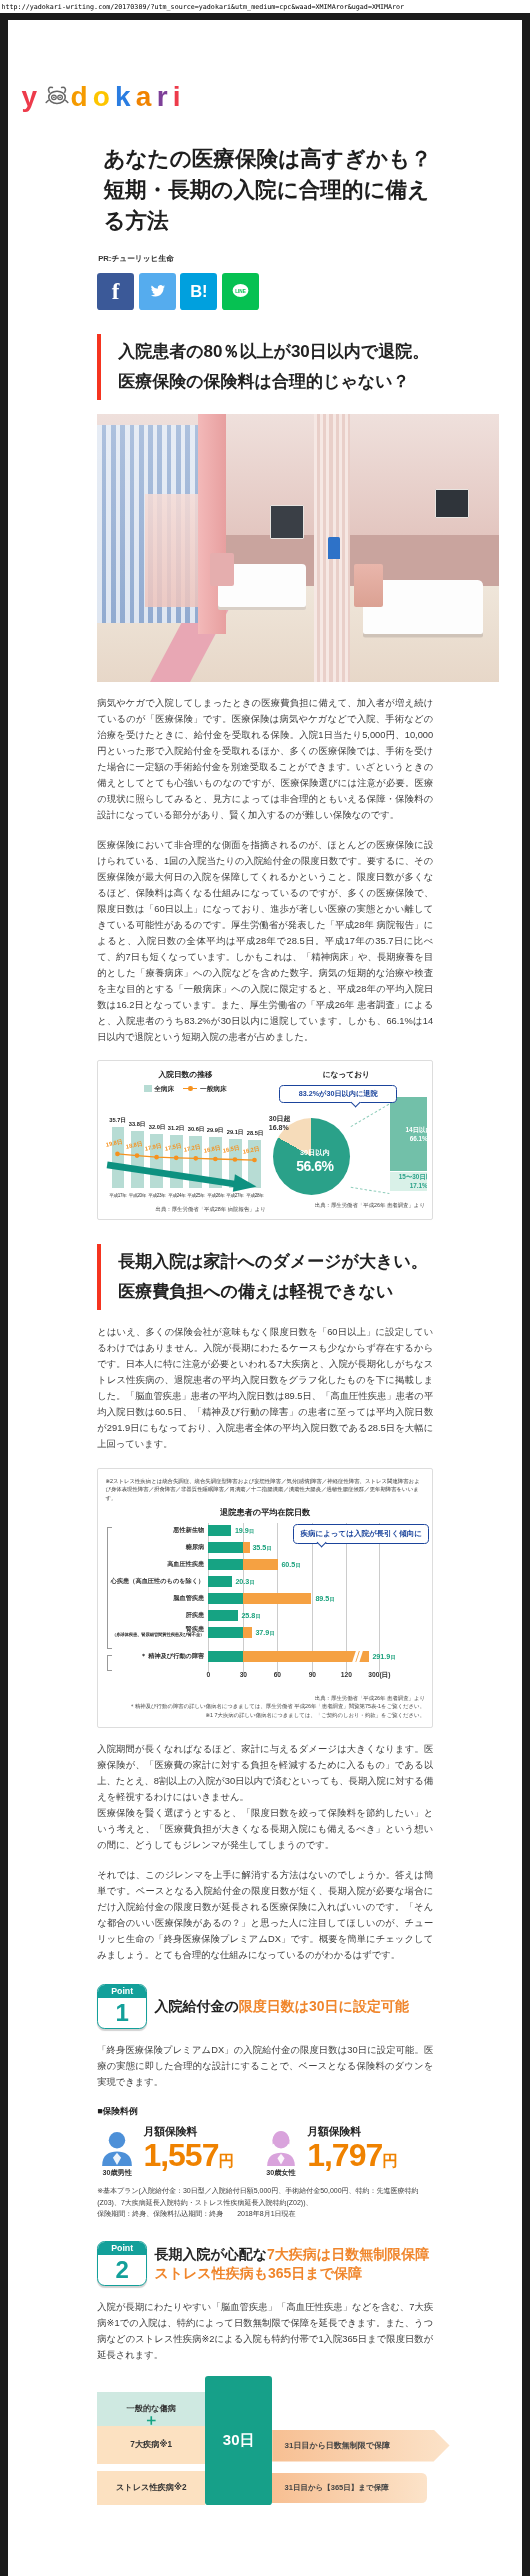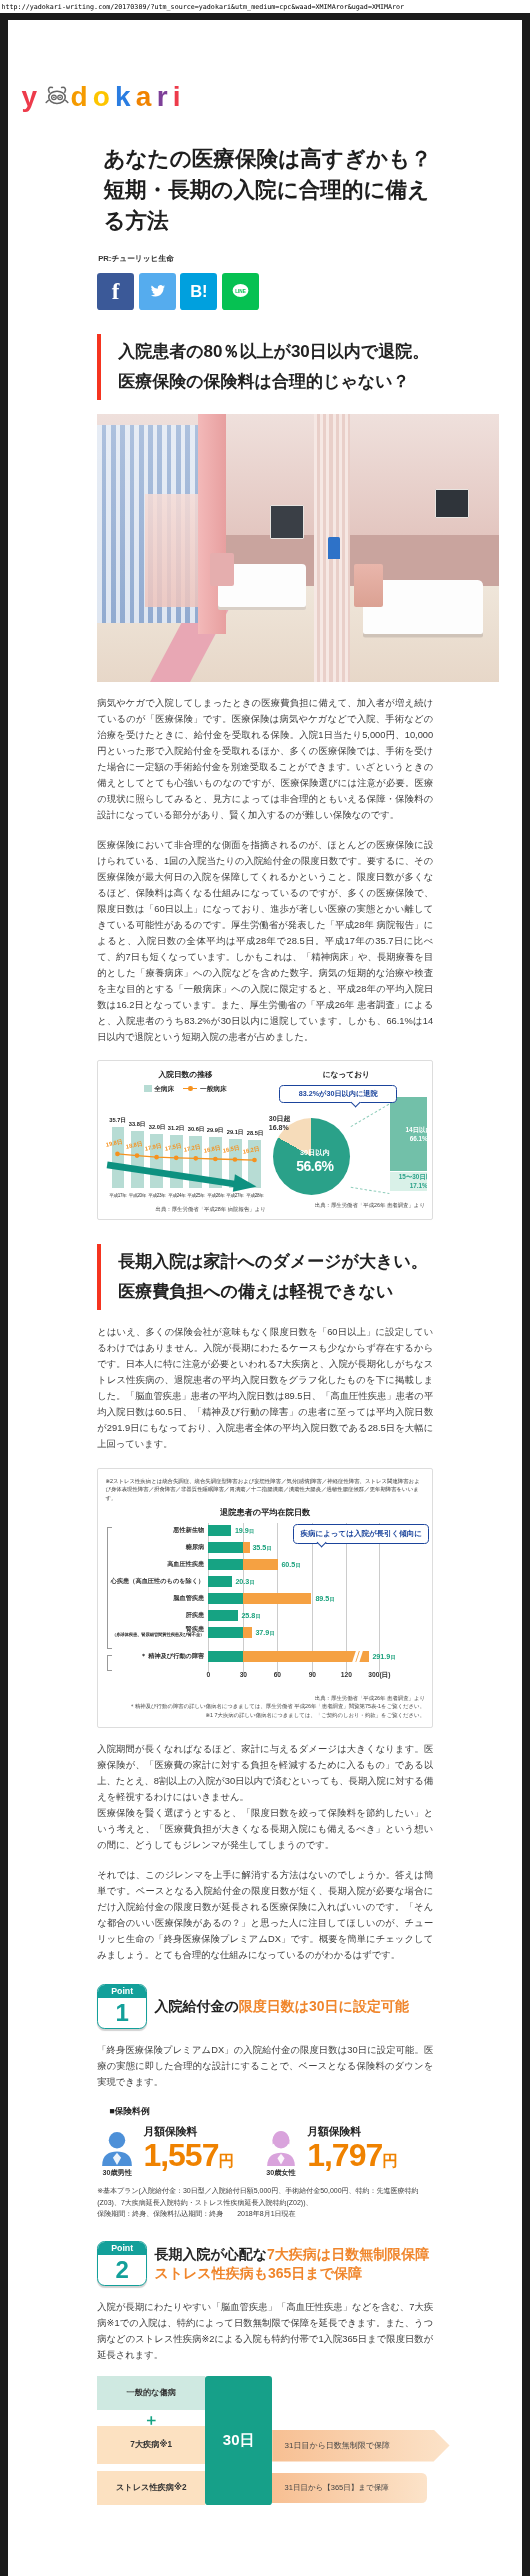--- a/index.html
+++ b/index.html
@@ -108,37 +108,37 @@
   .point-row{display:flex;align-items:center;gap:7.2px;margin-top:21.6px;}
   .pbadge{
     width:48px;flex:0 0 48px;border:1.5px solid #13a09a;border-radius:7.7px;overflow:hidden;
     background:#fff;box-shadow:0 1.5px 1px rgba(0,0,0,.18);
   }
   .pbadge .ptop{background:#13a09a;color:#fff;font-size:8.8px;font-weight:bold;text-align:center;padding:1px 0 1.5px;}
   .pbadge .pnum{color:#13a09a;font-size:24px;font-weight:bold;text-align:center;line-height:1.25;}
   .ptitle{font-size:14px;font-weight:bold;color:#222;line-height:1.35;white-space:pre-line;}
   .ptitle .orange{color:#f0862c;}
   
-  .prem-label{font-size:8.8px;font-weight:bold;color:#222;margin-top:15.5px;margin-left:12px;}
+  .prem-label{font-size:8.8px;font-weight:bold;color:#222;margin-top:15.5px;}
   .prem{display:flex;gap:27px;margin-top:7.2px;}
   .prem-item{display:flex;align-items:flex-start;gap:6.2px;}
   .prem-person{text-align:center;font-size:7.2px;font-weight:bold;color:#333;padding-top:4.1px;}
   .prem-right .ml{font-size:10.8px;font-weight:bold;color:#222;margin-bottom:0px;}
   .price{font-size:32px;font-weight:bold;color:#ef8200;letter-spacing:-1px;line-height:1.05;}
   .price small{font-size:15.5px;letter-spacing:0;}
   .prem-note{font-size:7px;color:#3a3a3a;line-height:1.65;margin-top:7.2px;white-space:pre-line;}
   
   .diagram{position:relative;width:340px;height:129px;margin-top:12.4px;}
   .drow{position:absolute;left:0;width:108px;display:flex;align-items:center;justify-content:center;
         font-size:8.2px;font-weight:bold;color:#333;text-align:center;}
   .dplus{position:absolute;left:0;width:108px;text-align:center;color:#16a383;font-size:15.5px;font-weight:bold;line-height:1;}
   .pillar{position:absolute;left:108px;top:0;width:67px;height:129px;background:#16a089;border-radius:3.1px;
           display:flex;align-items:center;justify-content:center;color:#fff;font-size:15px;font-weight:bold;z-index:2;}
   .band{position:absolute;display:flex;align-items:center;padding-left:12.4px;
-        font-size:8px;font-weight:normal;color:#444;background:linear-gradient(90deg,#f7bf92,#fce3c9);}
+        font-size:8px;font-weight:bold;color:#444;background:linear-gradient(90deg,#f7bf92,#fce3c9);}
   .band.arrow{clip-path:polygon(0 0,91% 0,100% 50%,91% 100%,0 100%);}
   .band.round{border-radius:0 5.2px 5.2px 0;}
 </style>
 </head>
 <body>
 
 <div class="urlbar">http://yadokari-writing.com/20170309/?utm_source=yadokari&amp;utm_medium=cpc&amp;waad=XMIMAror&amp;ugad=XMIMAror</div>
 
 <div class="card">
 
@@ -432,21 +432,21 @@
       <div class="pbadge">
         <div class="ptop">Point</div>
         <div class="pnum">2</div>
       </div>
       <div class="ptitle"><span>長期入院が心配な</span><span class="orange">7大疾病は日数無制限保障
 ストレス性疾病も365日まで保障</span></div>
     </div>
     <p class="para">入院が長期にわたりやすい「脳血管疾患」「高血圧性疾患」などを含む、7大疾病※1での入院は、特約によって日数無制限で保障を延長できます。また、うつ病などのストレス性疾病※2による入院も特約付帯で1入院365日まで限度日数が延長されます。</p>
 
     <div class="diagram">
-      <div class="drow" style="top:0;height:34px;background:#cfe9e1;">一般的な傷病</div>
+      <div class="drow" style="top:16px;height:34px;background:#cfe9e1;">一般的な傷病</div>
       <div class="dplus" style="top:36px;">＋</div>
       <div class="drow" style="top:50px;height:38px;background:#fce1c1;">7大疾病※1</div>
       <div class="drow" style="top:95px;height:34px;background:#fce1c1;">ストレス性疾病※2</div>
       <div class="pillar">30日</div>
       <div class="band arrow" style="left:175px;top:54px;width:165px;height:32px;">31日目から日数無制限で保障</div>
       <div class="band round" style="left:175px;top:97px;width:142px;height:30px;font-size:7.5px;">31日目から【365日】まで保障</div>
     </div>
 
   </div>
 </div>

